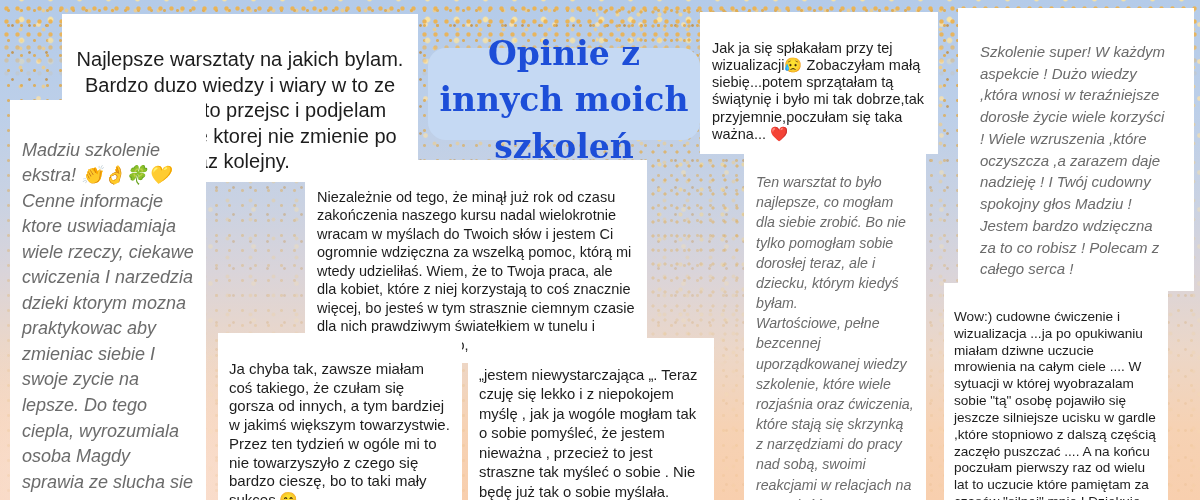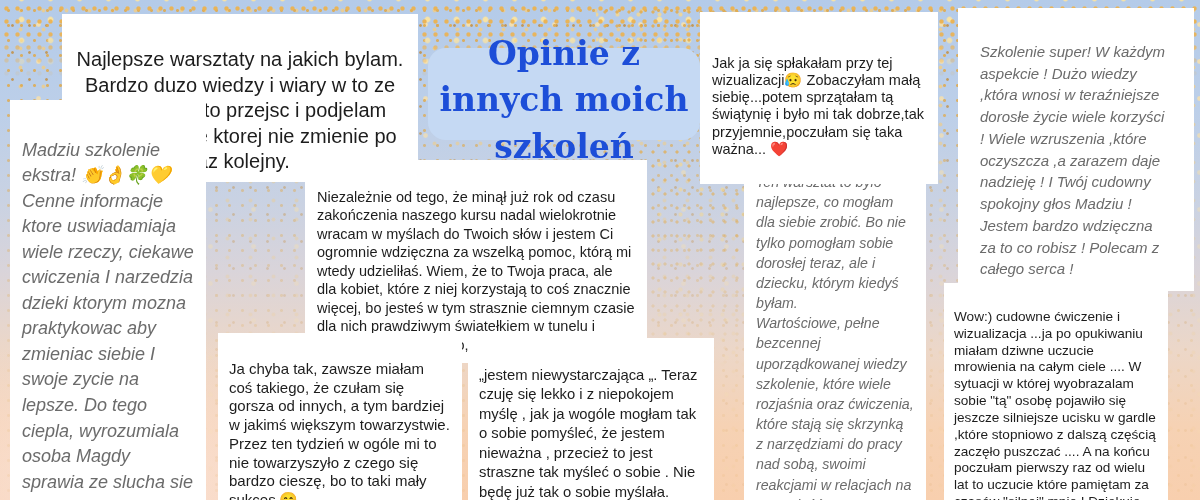--- a/index.html
+++ b/index.html
@@ -57,21 +57,21 @@
     position:absolute;background:#ffffff;color:#1d1d1d;
     white-space:pre-line;box-sizing:border-box;
   }
   .quote{font-style:italic;color:#6b6b6b;}
   .card--a{left:62px;top:14px;width:356px;padding:8px 12px;font-size:20px;line-height:1.27;text-align:center;}
   .card--b{left:10px;top:100px;width:196px;padding:12px;font-size:18px;line-height:1.42;}
   .card--c{left:305px;top:160px;width:342px;padding:9px 12px;font-size:14.5px;line-height:1.28;}
   .card--d{left:218px;top:333px;width:244px;padding:8px 11px;font-size:15px;line-height:1.25;}
   .card--e{left:468px;top:338px;width:246px;padding:8px 11px;font-size:14.8px;line-height:1.32;}
   .card--f{left:744px;top:140px;width:182px;padding:12px;font-size:14.2px;line-height:1.42;}
-  .card--g{left:700px;top:12px;width:238px;padding:26px 12px;font-size:14.5px;line-height:1.18;}
+  .card--g{left:700px;top:12px;width:238px;padding:11px 12px;font-size:14.5px;line-height:1.18;}
   .card--h{left:958px;top:8px;width:236px;padding:11px 22px;font-size:15px;line-height:1.45;}
   .card--i{left:944px;top:283px;width:224px;padding:9px 10px;font-size:13.6px;line-height:1.24;}
 </style>
 </head>
 <body>
 
 <div class="board">
   <div class="glitter"></div>
   <div class="glitter-top"></div>
   <div class="glitter-col"></div>

